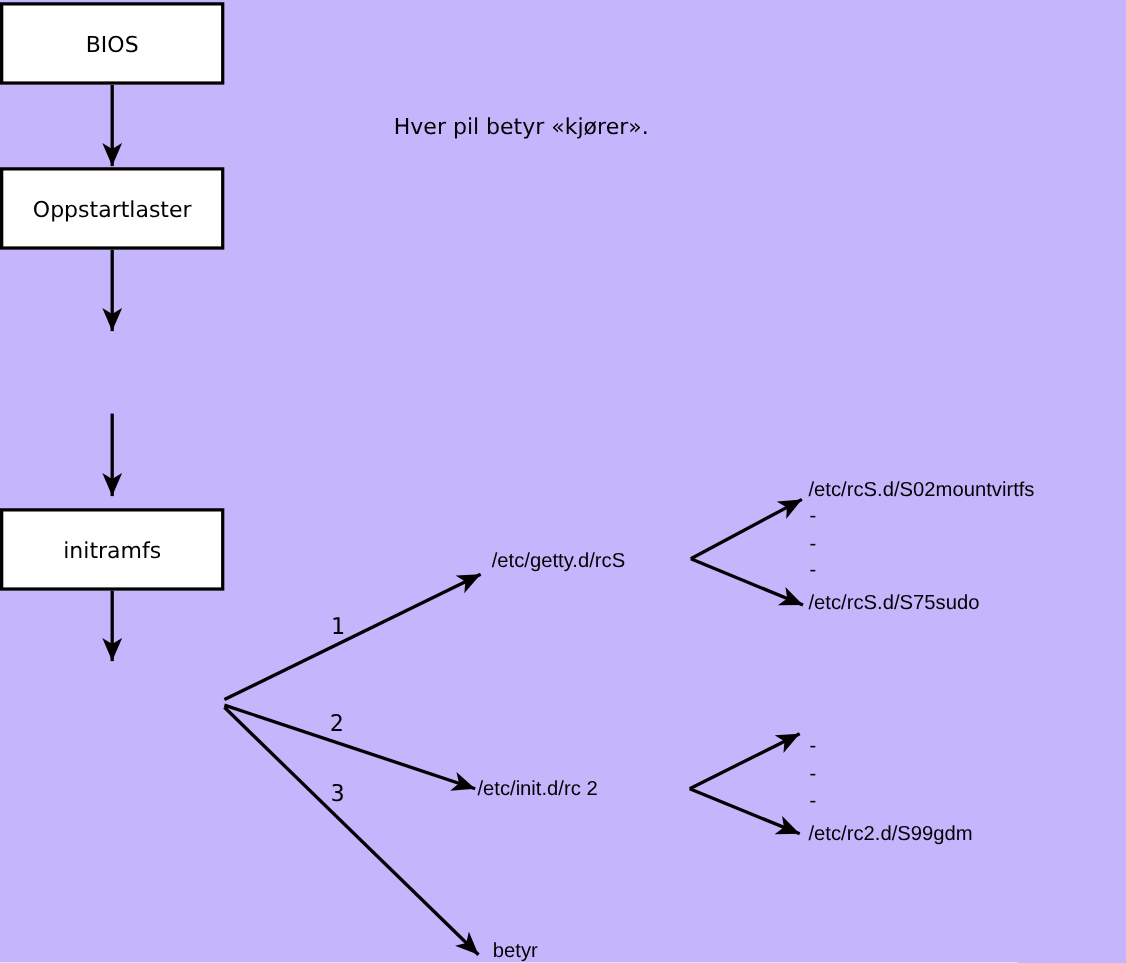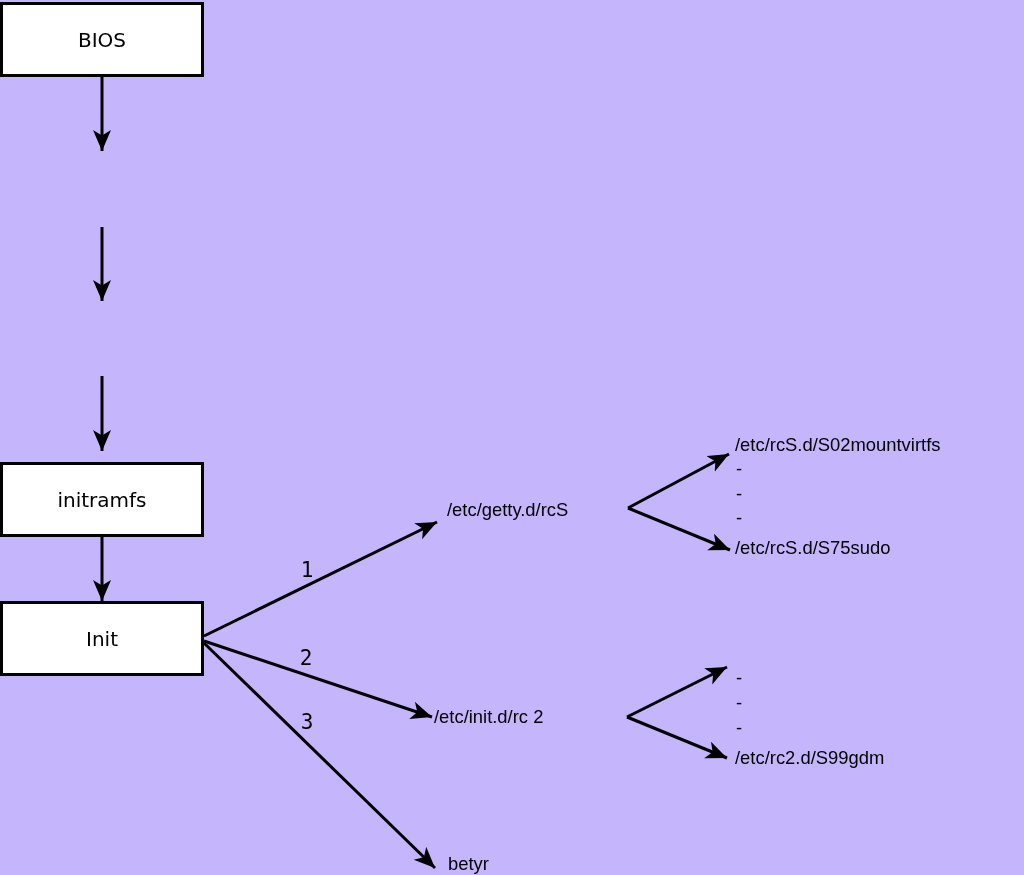--- a/index.html
+++ b/index.html
@@ -81,27 +81,28 @@
     <path class="ln" d="M628 508 L729 454" marker-end="url(#arrowhead)"></path>
     <path class="ln" d="M628 508 L730 550" marker-end="url(#arrowhead)"></path>
 
     <path class="ln" d="M627 717 L727 667" marker-end="url(#arrowhead)"></path>
     <path class="ln" d="M627 717 L727 758" marker-end="url(#arrowhead)"></path>
   </svg>
 
   <div class="box" style="top:2px">
     <span>BIOS</span>
   </div>
+  <div class="box" style="top:152px">
+    <span>Oppstartlaster</span>
+  </div>
   <div class="box" style="top:462px">
     <span>initramfs</span>
   </div>
-  <div class="box" style="top:601px">
-    <span>Init</span>
-  </div>
 
+  <div class="caption" style="left:358px; top:115px">Hver pil betyr «kjører».</div>
 
   <div class="num" style="left:307px; top:570px">1</div>
   <div class="num" style="left:306px; top:658px">2</div>
   <div class="num" style="left:307px; top:722px">3</div>
 
   <div class="mono" style="left:447px; top:510px">/etc/getty.d/rcS</div>
   <div class="mono" style="left:434px; top:717px">/etc/init.d/rc 2</div>
   <div class="mono" style="left:448px; top:864px">betyr</div>
 
   <div class="mono" style="left:735px; top:445px">/etc/rcS.d/S02mountvirtfs</div>

